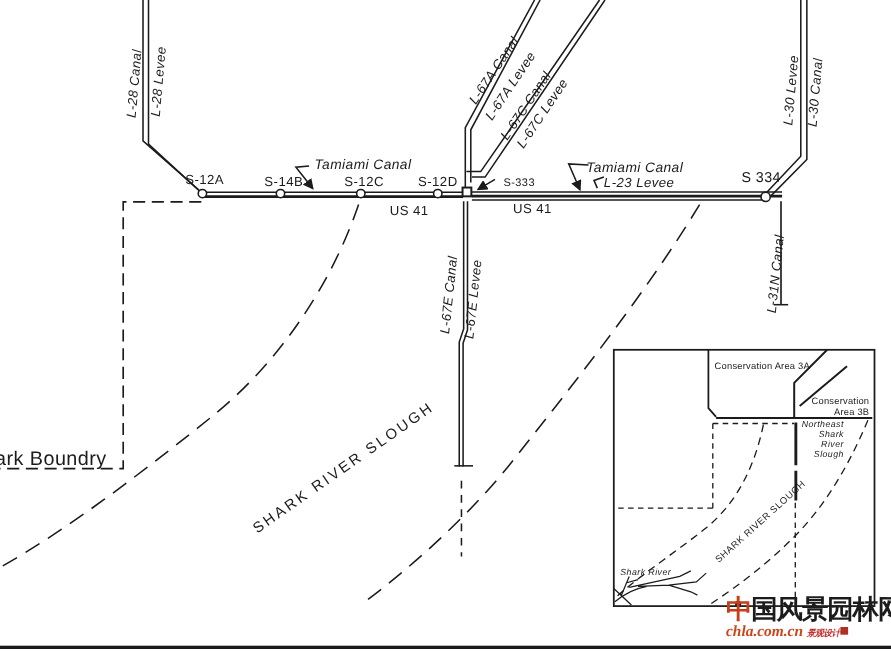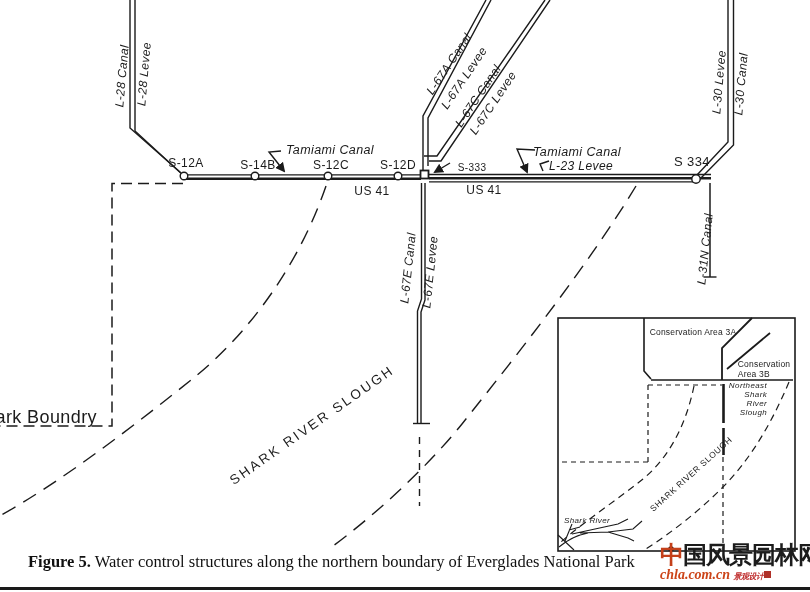--- a/index.html
+++ b/index.html
@@ -3,21 +3,21 @@
 <meta charset="utf-8">
 <style>
   html,body{margin:0;padding:0;background:#ffffff;}
   #page{position:relative;width:810px;height:592px;background:#ffffff;overflow:hidden;
         font-family:"Liberation Sans",sans-serif;color:#1b1b1b;}
   #mapsvg{position:absolute;left:0;top:0;}
   .lab{position:absolute;white-space:nowrap;transform:translate(-50%,-50%);
        font-size:12px;letter-spacing:.4px;color:#1b1b1b;}
   .ital{font-style:italic;}
   .rot{transform:translate(-50%,-50%) rotate(var(--r));}
-  .pre{white-space:pre-line;text-align:left;line-height:1.12;}
+  .pre{white-space:pre-line;text-align:right;line-height:1.12;}
   .slough-main{font-size:13.5px;letter-spacing:2.5px;font-weight:500;}
   .inset-lab{font-size:8.5px;letter-spacing:.2px;}
   .inset-small{font-size:8px;}
   .caption{position:absolute;left:28px;top:552px;width:770px;
            font-family:"Liberation Serif",serif;font-size:16.5px;color:#111;}
   .caption b{font-weight:bold;}
   .wm{position:absolute;left:660px;top:543px;width:150px;line-height:1;}
   .wm-cn{font-family:"Liberation Serif",serif;font-weight:bold;font-size:24px;
          letter-spacing:-1px;color:#1c1c1c;white-space:nowrap;}
   .wm-cn .red{color:#c4401a;}
@@ -131,24 +131,20 @@
   <div class="lab inset-lab" style="left:693px;top:332px">Conservation Area 3A</div>
   <div class="lab inset-lab pre" style="left:764px;top:370px">Conservation
 Area 3B</div>
   <div class="lab inset-small pre ital" style="left:748px;top:400px;text-align:right;transform:translate(-50%,-50%)">Northeast
 Shark
 River
 Slough</div>
   <div class="lab rot inset-lab" style="left:691px;top:474px;--r:-42deg;letter-spacing:.6px">SHARK RIVER SLOUGH</div>
   <div class="lab inset-small ital" style="left:587px;top:520px">Shark River</div>
 
-  <div class="caption">
-    <b>Figure 5.</b>
-    <span>Water control structures along the northern boundary of Everglades National Park</span>
-  </div>
 
   <div class="wm">
     <div class="wm-cn"><span class="red">中</span><span>国风景园林网</span></div>
     <div class="wm-url"><span>chla.com.cn</span>
       <span class="wm-tag">景观设计</span><span class="wm-seal"></span></div>
   </div>
 
   <div class="botrule"></div>
 </div>
 

